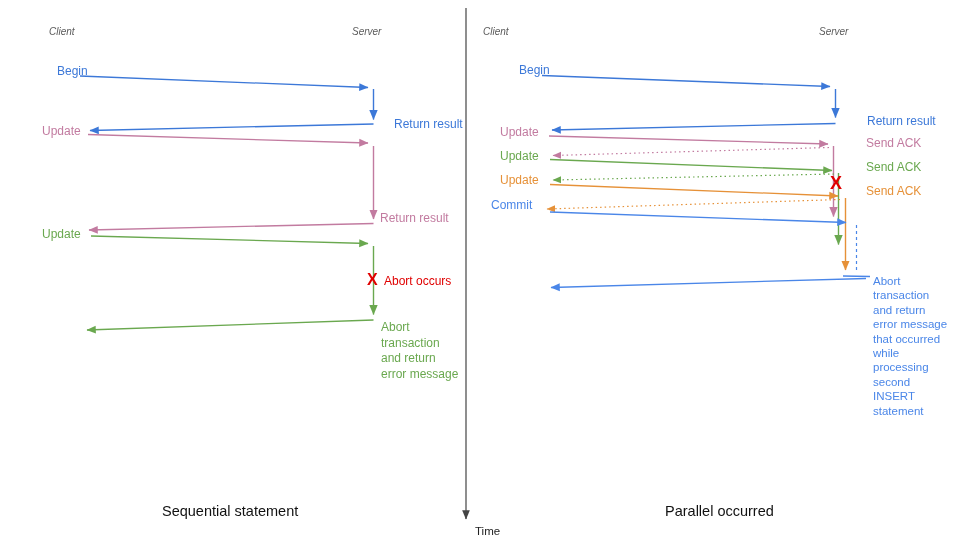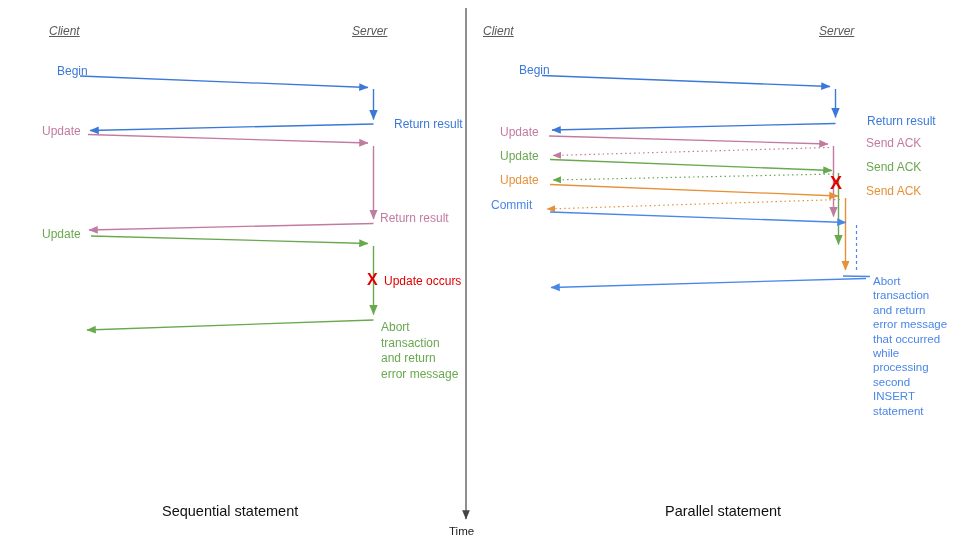--- a/index.html
+++ b/index.html
@@ -5,34 +5,34 @@
   html,body{margin:0;padding:0;background:#ffffff;}
   .canvas{
     position:relative;
     width:960px;height:540px;
     background:#ffffff;
     font-family:"Liberation Sans","DejaVu Sans",sans-serif;
     overflow:hidden;
   }
   svg.layer{position:absolute;left:0;top:0;}
   .lbl{position:absolute;white-space:nowrap;font-size:12px;line-height:13px;}
-  .hdr{font-style:italic;font-size:12px;color:#5a5a5a;text-decoration:underline;}
+  .hdr{font-style:italic;font-size:10px;color:#5a5a5a;}
   .blue{color:#3c78d8;margin-left:14px;}
   .lblue{color:#4a86e8;}
   .pink{color:#c27ba0;}
   .green{color:#6aa84f;}
   .orange{color:#e69138;}
   .red{color:#e00000;}
   .xmark{font-weight:bold;color:#e00000;font-size:16px;line-height:16px;}
   .xmark.big{font-size:18px;line-height:18px;}
   .multiline{white-space:pre-line;margin-top:8px;}
   .abort-left{line-height:15.5px;font-size:12px;}
   .abort-right{line-height:14.4px;font-size:11.5px;}
   .caption{font-size:14.5px;color:#111111;}
-  .time-lbl{font-size:11.5px;color:#222222;}
+  .time-lbl{font-size:11.5px;color:#222222;margin-left:26px;}
 </style>
 </head>
 <body>
 
 <div class="canvas">
 
   <svg class="layer" width="960" height="540" viewBox="0 0 960 540">
     <defs>
       <marker id="ar-blue" viewBox="0 0 10 10" refX="9" refY="5" markerWidth="7.5" markerHeight="7.5" orient="auto-start-reverse">
         <path d="M0,1 L9.5,5 L0,9 z" fill="#3c78d8"></path>
@@ -93,21 +93,21 @@
   <div class="lbl hdr" style="left:49px;top:25px;">Client</div>
   <div class="lbl hdr" style="left:352px;top:25px;">Server</div>
 
   <div class="lbl blue" style="left:43px;top:65px;">Begin</div>
   <div class="lbl blue" style="left:380px;top:118px;">Return result</div>
   <div class="lbl pink" style="left:42px;top:125px;">Update</div>
   <div class="lbl pink" style="left:380px;top:212px;">Return result</div>
   <div class="lbl green" style="left:42px;top:228px;">Update</div>
 
   <div class="lbl xmark" style="left:367px;top:272px;">X</div>
-  <div class="lbl red" style="left:384px;top:275px;">Update occurs</div>
+  <div class="lbl red" style="left:384px;top:275px;">Abort occurs</div>
 
   <div class="lbl green multiline abort-left" style="left:381px;top:312px;">Abort
 transaction
 and return
 error message</div>
 
   <div class="lbl caption" style="left:162px;top:505px;">Sequential statement</div>
 
   <div class="lbl hdr" style="left:483px;top:25px;">Client</div>
   <div class="lbl hdr" style="left:819px;top:25px;">Server</div>
@@ -128,17 +128,17 @@
 transaction
 and return
 error message
 that occurred
 while
 processing
 second
 INSERT
 statement</div>
 
-  <div class="lbl caption" style="left:665px;top:505px;">Parallel statement</div>
+  <div class="lbl caption" style="left:665px;top:505px;">Parallel occurred</div>
 
   <div class="lbl time-lbl" style="left:449px;top:525px;">Time</div>
 
 </div>
 
 </body></html>

